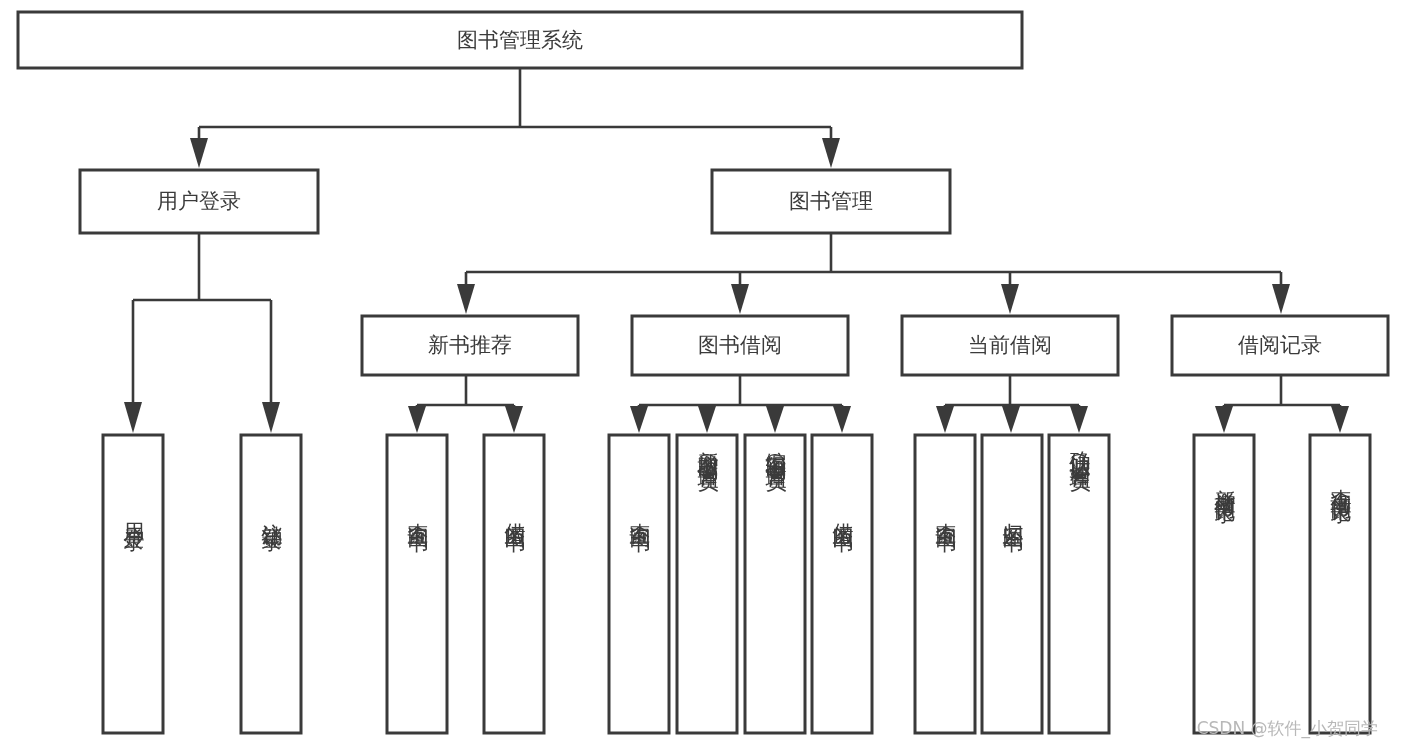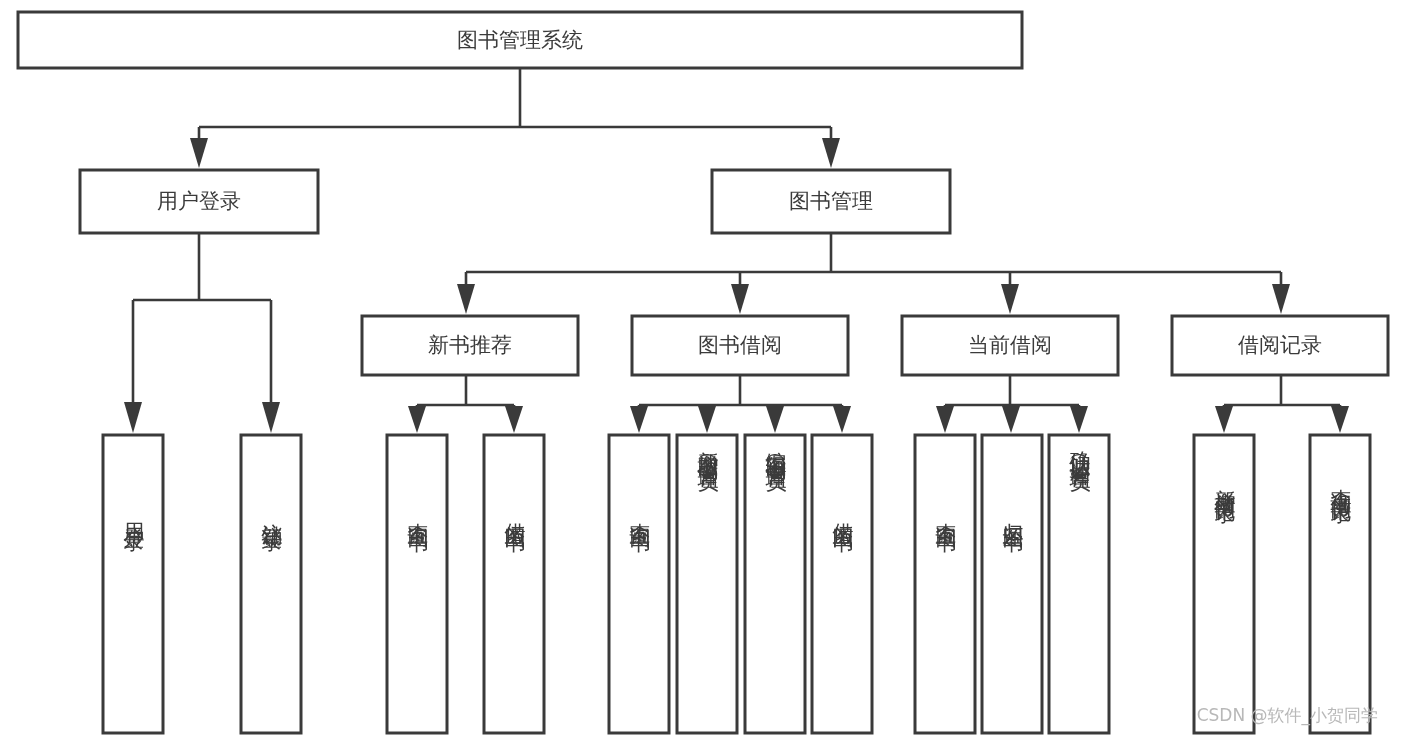--- a/index.html
+++ b/index.html
@@ -42,21 +42,21 @@
     dominant-baseline: middle;
   }
   text.node-label.vert {
     writing-mode: tb;
     glyph-orientation-vertical: 0;
     letter-spacing: 3px;
   }
   .watermark {
     position: absolute;
     right: 8px;
-    bottom: 20px;
+    bottom: 7px;
     color: #b8b8b8;
     font-size: 17px;
     font-family: "DejaVu Sans", "Liberation Sans", sans-serif;
     white-space: nowrap;
     user-select: none;
   }
 </style>
 </head>
 <body>
 

